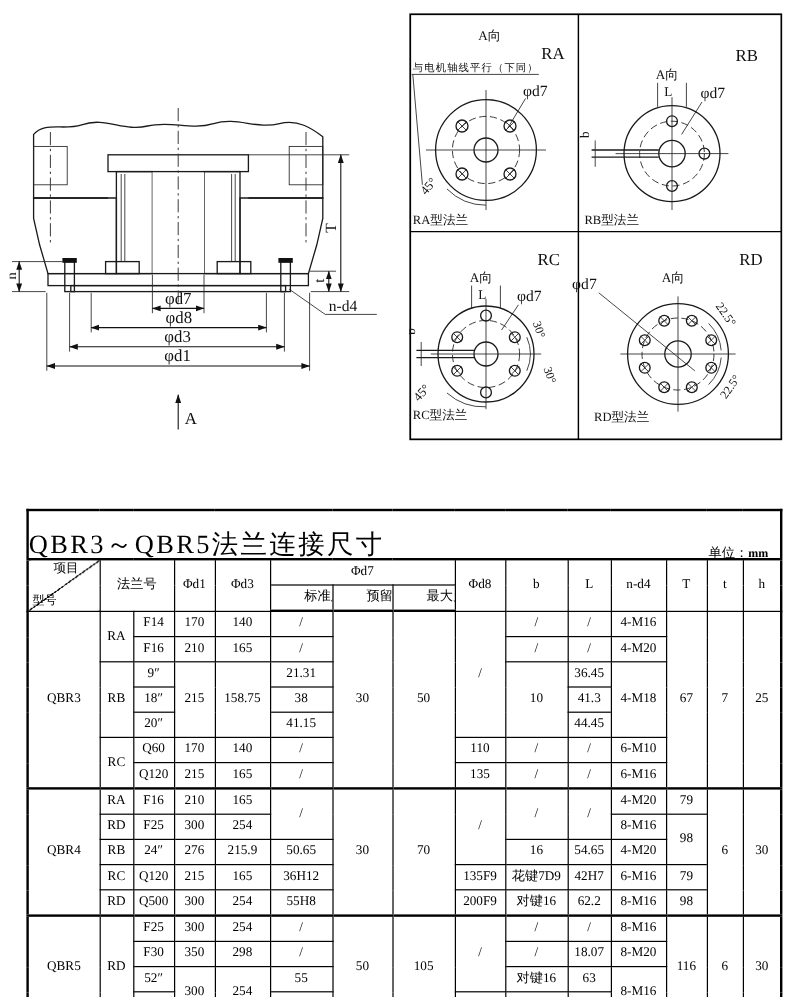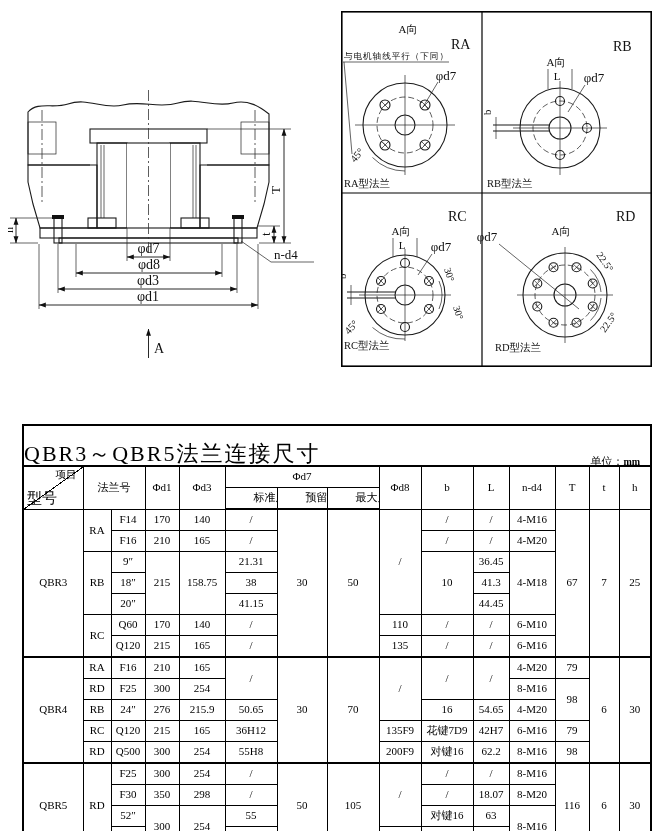--- a/index.html
+++ b/index.html
@@ -20,22 +20,22 @@
   tr.title-row td{height:38px;border-bottom:2px solid #000;}
   .title-wrap{position:relative;width:100%;height:100%;display:flex;align-items:center;justify-content:flex-start;margin-top:16px;}
   .big-title{font-size:22px;letter-spacing:2px;}
   .unit{position:absolute;right:10px;bottom:6px;font-size:11px;}
   .unit b{font-size:10px;}
   tr.hdr td{font-size:11px;}
   tr.hdr2 td{border-bottom:2px solid #000;padding-left:28px;}
   tr.block-start td{border-top:2px solid #000;}
   td.diag{position:relative;
     background-image:linear-gradient(to bottom right,transparent 49.3%,#000 49.3%,#000 50.7%,transparent 50.7%);}
-  td.diag .d-top{position:absolute;top:2px;right:6px;font-size:10.5px;}
-  td.diag .d-bot{position:absolute;bottom:2px;left:3px;font-size:15px;}
+  td.diag .d-top{position:absolute;top:2px;right:17px;font-size:10.5px;}
+  td.diag .d-bot{position:absolute;bottom:2px;left:3px;font-size:10px;}
 </style>
 </head>
 <body>
 
 <div class="page">
 
   <svg style="left:8px;top:12px" width="332" height="358" viewBox="0 0 332 358">
     <defs>
       <pattern id="h1" patternUnits="userSpaceOnUse" width="7" height="7" patternTransform="rotate(45)">
         <rect width="7" height="7" fill="#fff"></rect>

